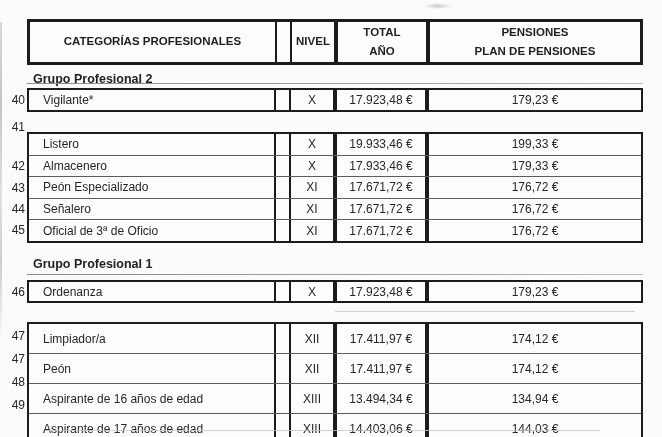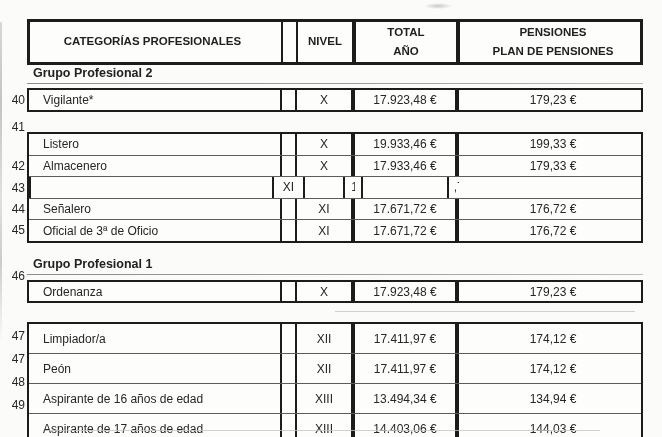--- a/index.html
+++ b/index.html
@@ -10,21 +10,21 @@
   }
   
   .tblbox {
     position:absolute; left:27px; width:616px; box-sizing:border-box;
     border:2px solid #1c1c1c; background:#fdfdfc;
     display:flex; flex-direction:column;
   }
   .hdrbox { border-width:3px; }
   .brow {
     flex:1; min-height:0;
-    display:grid; grid-template-columns:245px 17px 42px 4px 88px 4px 1fr;gap:6px;
+    display:grid; grid-template-columns:245px 17px 42px 4px 88px 4px 1fr;
   }
   .brow + .brow { border-top:1px solid #5c5c5c; }
   .cell { display:flex; align-items:center; font-size:12px; white-space:nowrap; overflow:hidden; }
   .cat  { padding-left:14px; justify-content:flex-start; }
   .mid  { justify-content:center; }
   .vsp  { border-left:2px solid #1c1c1c; border-right:2px solid #1c1c1c; }
   .hcell {
     display:flex; flex-direction:column; align-items:center; justify-content:center;
     gap:7px; font-weight:bold; font-size:11.5px; text-align:center; color:#1f1f1f;
   }
@@ -67,21 +67,21 @@
         <span class="hline">AÑO</span>
       </div>
       <div class="vsp"></div>
       <div class="hcell">
         <span class="hline">PENSIONES</span>
         <span class="hline">PLAN DE PENSIONES</span>
       </div>
     </div>
   </div>
 
-  <div class="gtitle" style="top:66px;">Grupo Profesional 2</div>
+  <div class="gtitle" style="top:72px;">Grupo Profesional 2</div>
   <div class="faintline" style="top:83px;left:27px;width:616px;"></div>
 
   <div class="rownum" style="top:89px;">40</div>
   <div class="tblbox" style="top:88px;height:24px;">
     <div class="brow">
       <div class="cell cat">Vigilante*</div>
       <div class="vsp"></div>
       <div class="cell mid">X</div>
       <div class="vsp"></div>
       <div class="cell mid">17.923,48 €</div>
@@ -108,20 +108,21 @@
     <div class="brow">
       <div class="cell cat">Almacenero</div>
       <div class="vsp"></div>
       <div class="cell mid">X</div>
       <div class="vsp"></div>
       <div class="cell mid">17.933,46 €</div>
       <div class="vsp"></div>
       <div class="cell mid">179,33 €</div>
     </div>
     <div class="brow">
+      <div class="cell cat">Peón Especializado</div>
       <div class="vsp"></div>
       <div class="cell mid">XI</div>
       <div class="vsp"></div>
       <div class="cell mid">17.671,72 €</div>
       <div class="vsp"></div>
       <div class="cell mid">176,72 €</div>
     </div>
     <div class="brow">
       <div class="cell cat">Señalero</div>
       <div class="vsp"></div>
@@ -138,21 +139,21 @@
       <div class="vsp"></div>
       <div class="cell mid">17.671,72 €</div>
       <div class="vsp"></div>
       <div class="cell mid">176,72 €</div>
     </div>
   </div>
 
   <div class="gtitle" style="top:257px;">Grupo Profesional 1</div>
   <div class="faintline" style="top:274px;left:27px;width:616px;"></div>
 
-  <div class="rownum" style="top:265px;text-align:center;">46</div>
+  <div class="rownum" style="top:281px;text-align:center;">46</div>
   <div class="tblbox" style="top:280px;height:23px;">
     <div class="brow">
       <div class="cell cat">Ordenanza</div>
       <div class="vsp"></div>
       <div class="cell mid">X</div>
       <div class="vsp"></div>
       <div class="cell mid">17.923,48 €</div>
       <div class="vsp"></div>
       <div class="cell mid">179,23 €</div>
     </div>

